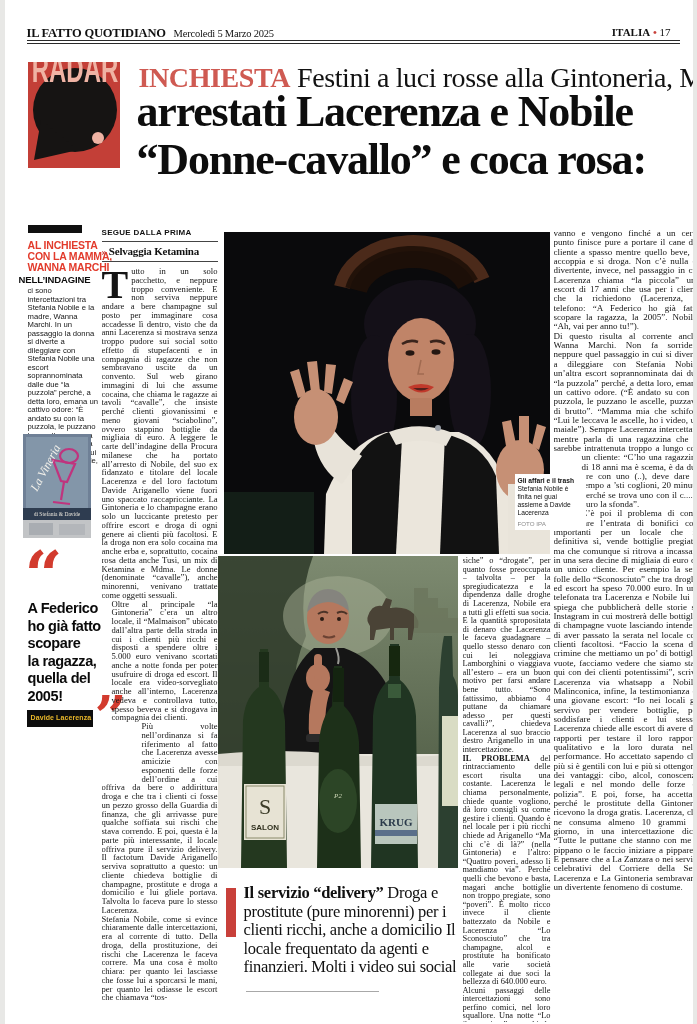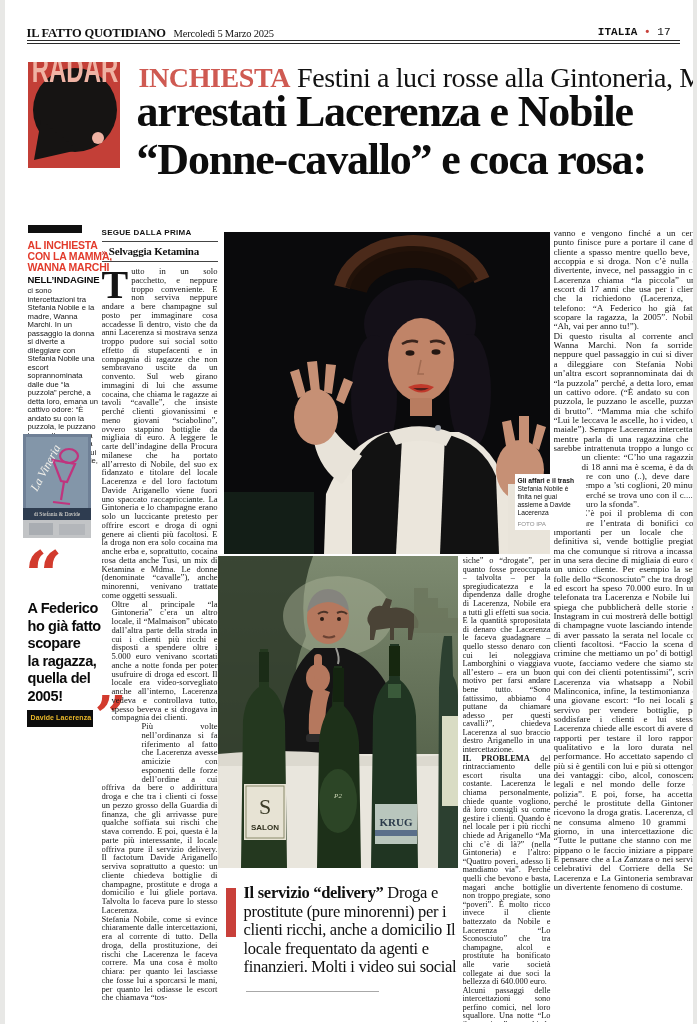--- a/index.html
+++ b/index.html
@@ -4,41 +4,41 @@
 <style>
   html,body{margin:0;padding:0;background:#e8e8e6;}
   .page{position:relative;width:688px;height:1024px;background:#ffffff;overflow:hidden;
         font-family:"Liberation Serif",serif;color:#111;margin:0 auto;}
   .abs{position:absolute;}
 
   
   .masthead{left:22px;top:26px;font-size:12px;letter-spacing:-0.2px;white-space:nowrap;}
   .masthead .paper{font-weight:bold;font-size:12.5px;}
   .masthead .date{font-size:10.5px;margin-left:5px;}
-  .folio{right:22px;top:26px;font-size:11px;text-align:right;white-space:nowrap;font-family:Liberation Mono, monospace;}
+  .folio{right:22px;top:26px;font-size:11px;text-align:right;white-space:nowrap;}
   .folio .sec{font-weight:bold;}
   .folio .dot{color:#c8403a;font-weight:bold;}
   .rule-a{left:22px;top:40px;width:653px;height:1px;background:#2a2a2a;}
   .rule-b{left:22px;top:43px;width:653px;height:1px;background:#2a2a2a;}
 
   
   .radar{left:23px;top:62px;width:92px;height:106px;}
 
   
   .kicker{left:134px;top:62px;font-size:28px;letter-spacing:-0.4px;white-space:nowrap;}
   .kicker .tag{color:#cf5a52;font-weight:bold;margin-right:7px;}
   .kicker .kt{color:#121212;}
   .headline{left:132px;top:88px;width:562px;font-size:44px;line-height:48px;font-weight:bold;
             letter-spacing:-1.2px;color:#0d0d0d;}
 
   
   .rail-bar{left:23px;top:225px;width:54px;height:8px;background:#101010;}
   .rail-title{left:23px;top:240px;width:92px;font-family:"Liberation Sans",sans-serif;
               font-weight:bold;font-size:10.5px;line-height:11px;color:#e23b2c;letter-spacing:-0.2px;}
-  .rail-lead{left:23px;top:274px;font-family:"Liberation Sans",sans-serif;font-weight:bold;
+  .rail-lead{left:14px;top:274px;font-family:"Liberation Sans",sans-serif;font-weight:bold;
              font-size:9.5px;color:#0c0c0c;letter-spacing:-0.1px;}
   .rail-body{left:23px;top:287px;width:72px;font-family:"Liberation Sans",sans-serif;
              font-size:7.7px;line-height:8.5px;color:#151515;}
   .vineria{left:18px;top:434px;width:68px;height:104px;}
   .oq{left:20px;top:542px;color:#d23b2e;font-size:66px;line-height:66px;font-weight:bold;
       font-family:"DejaVu Serif",serif;}
   .rail-quote{left:23px;top:600px;width:92px;font-family:"Liberation Sans",sans-serif;
               font-weight:bold;font-size:14.5px;line-height:17.5px;color:#0a0a0a;letter-spacing:-0.4px;}
   .author-box{left:22px;top:710px;width:66px;height:17px;background:#0d0d0d;}
   .author-box span{display:block;padding:4px 0 0 4px;font-family:"Liberation Sans",sans-serif;

